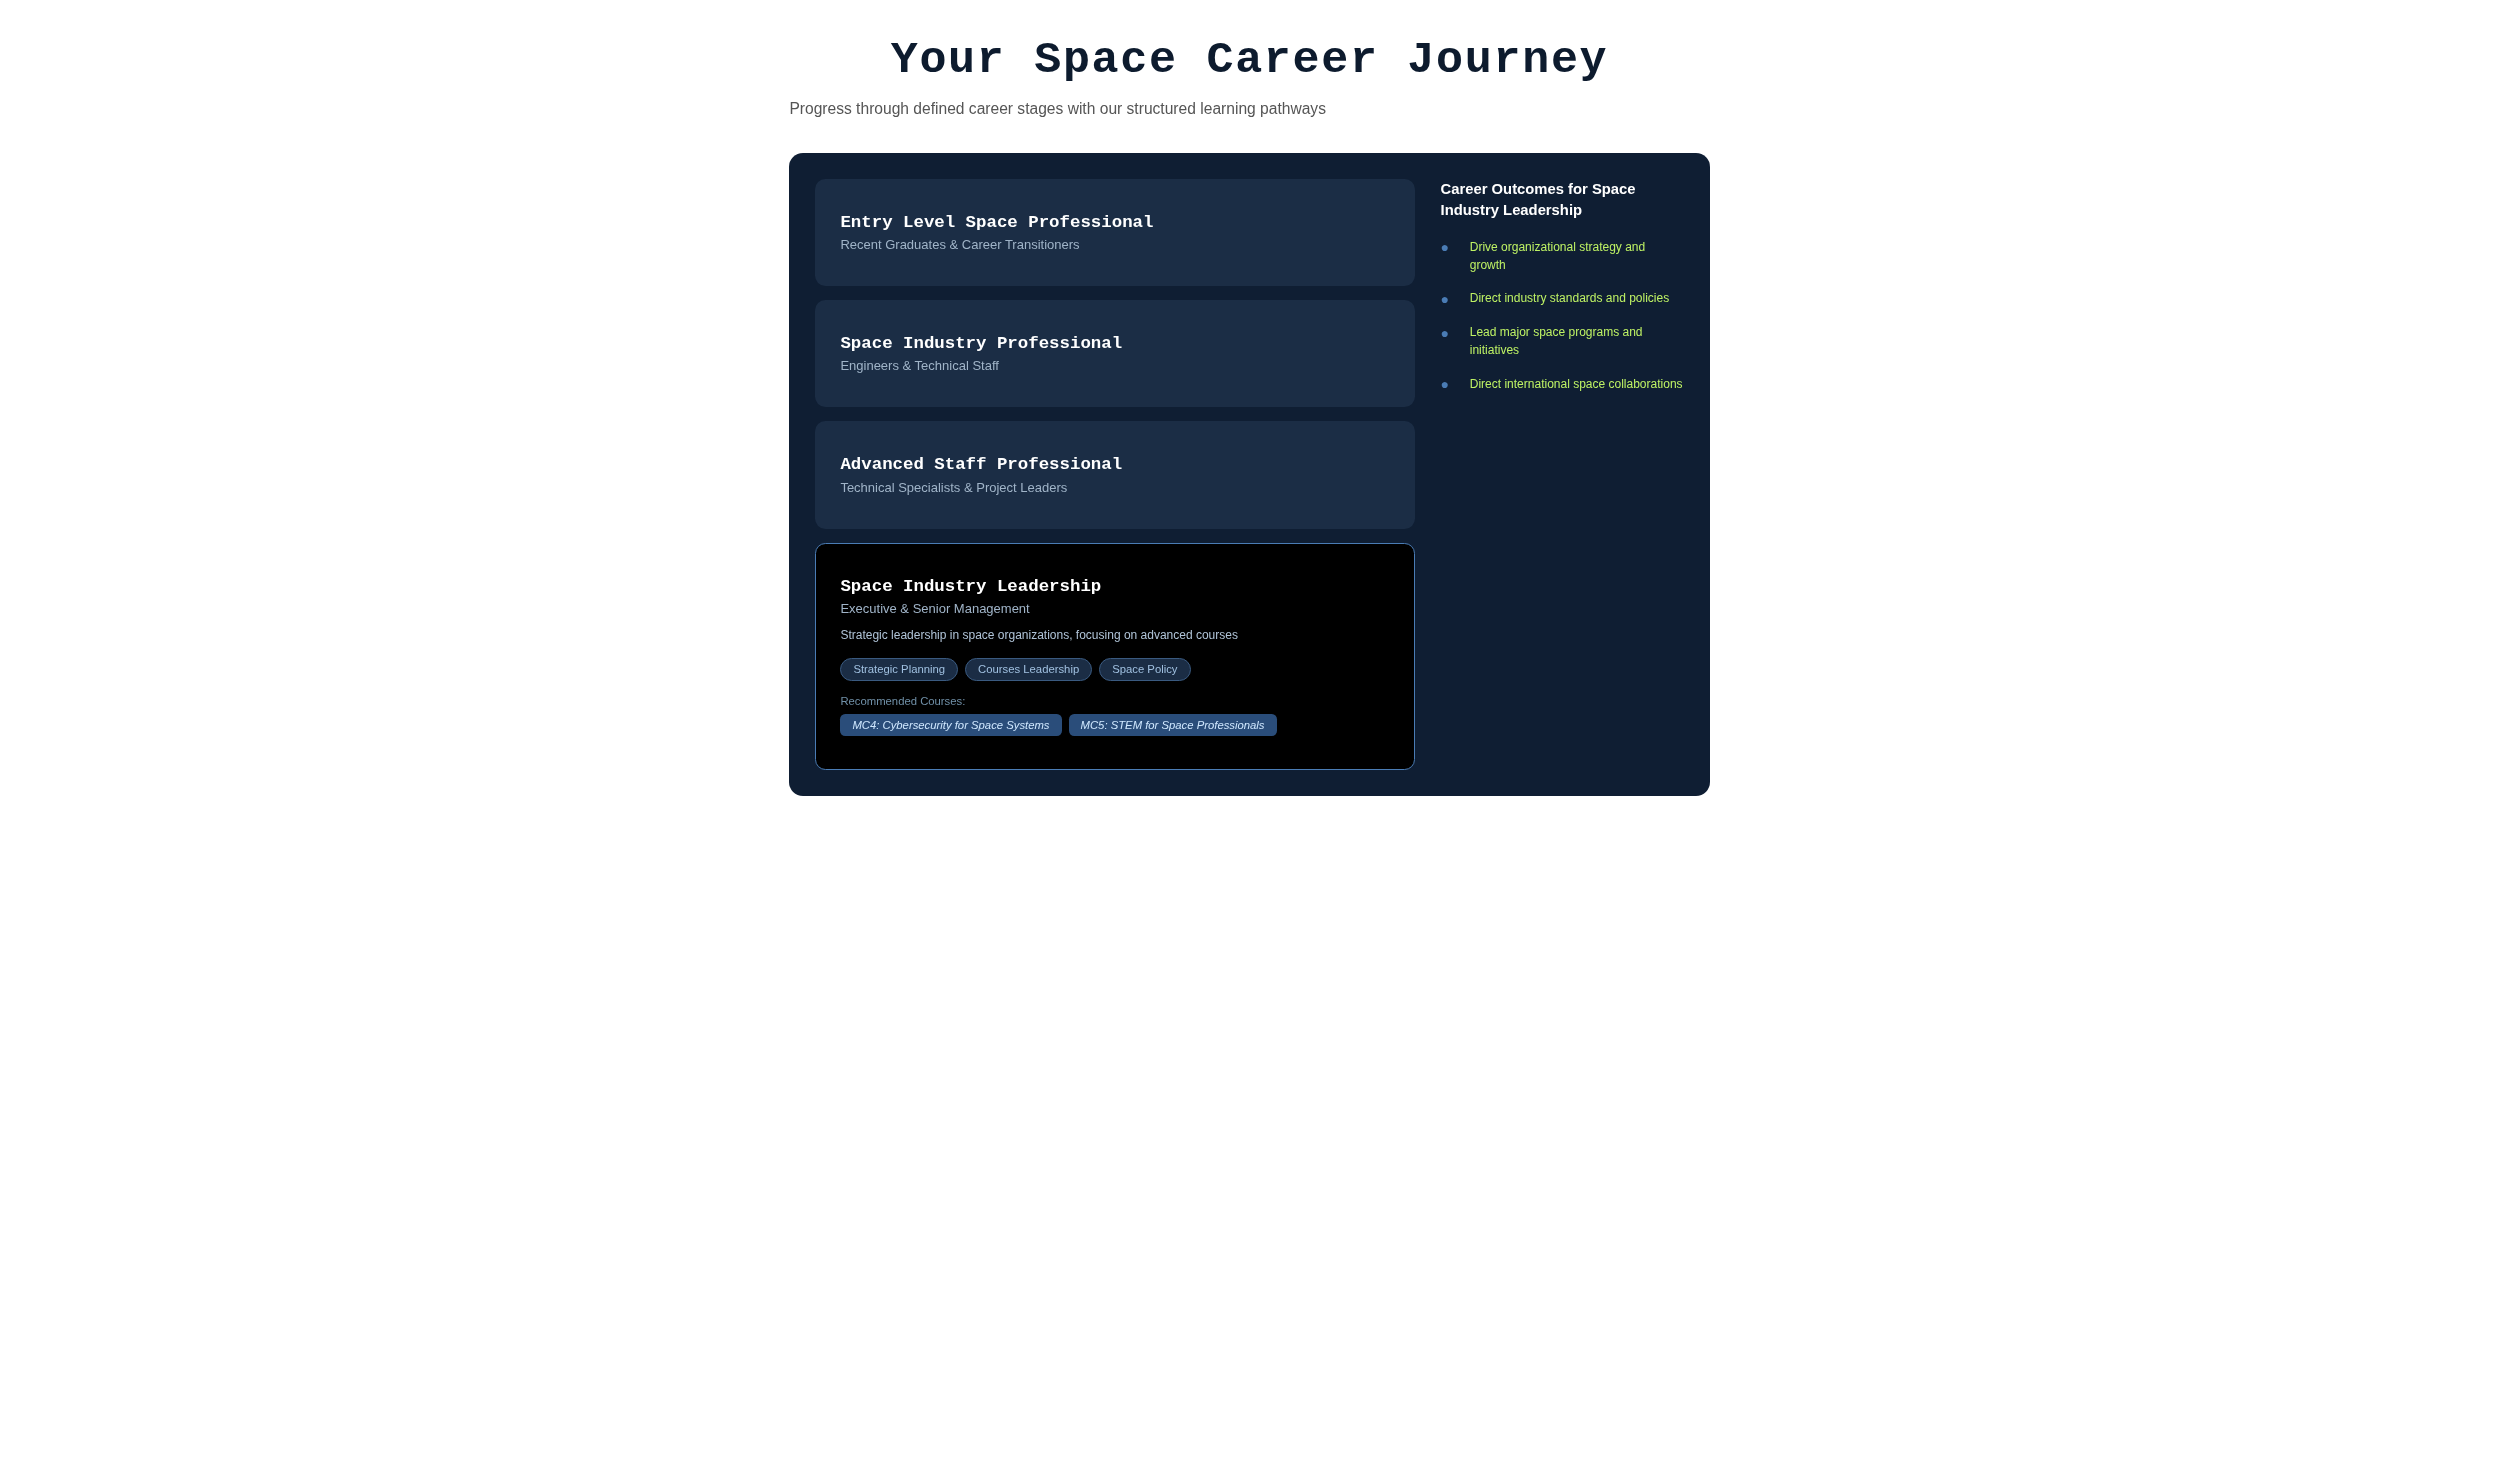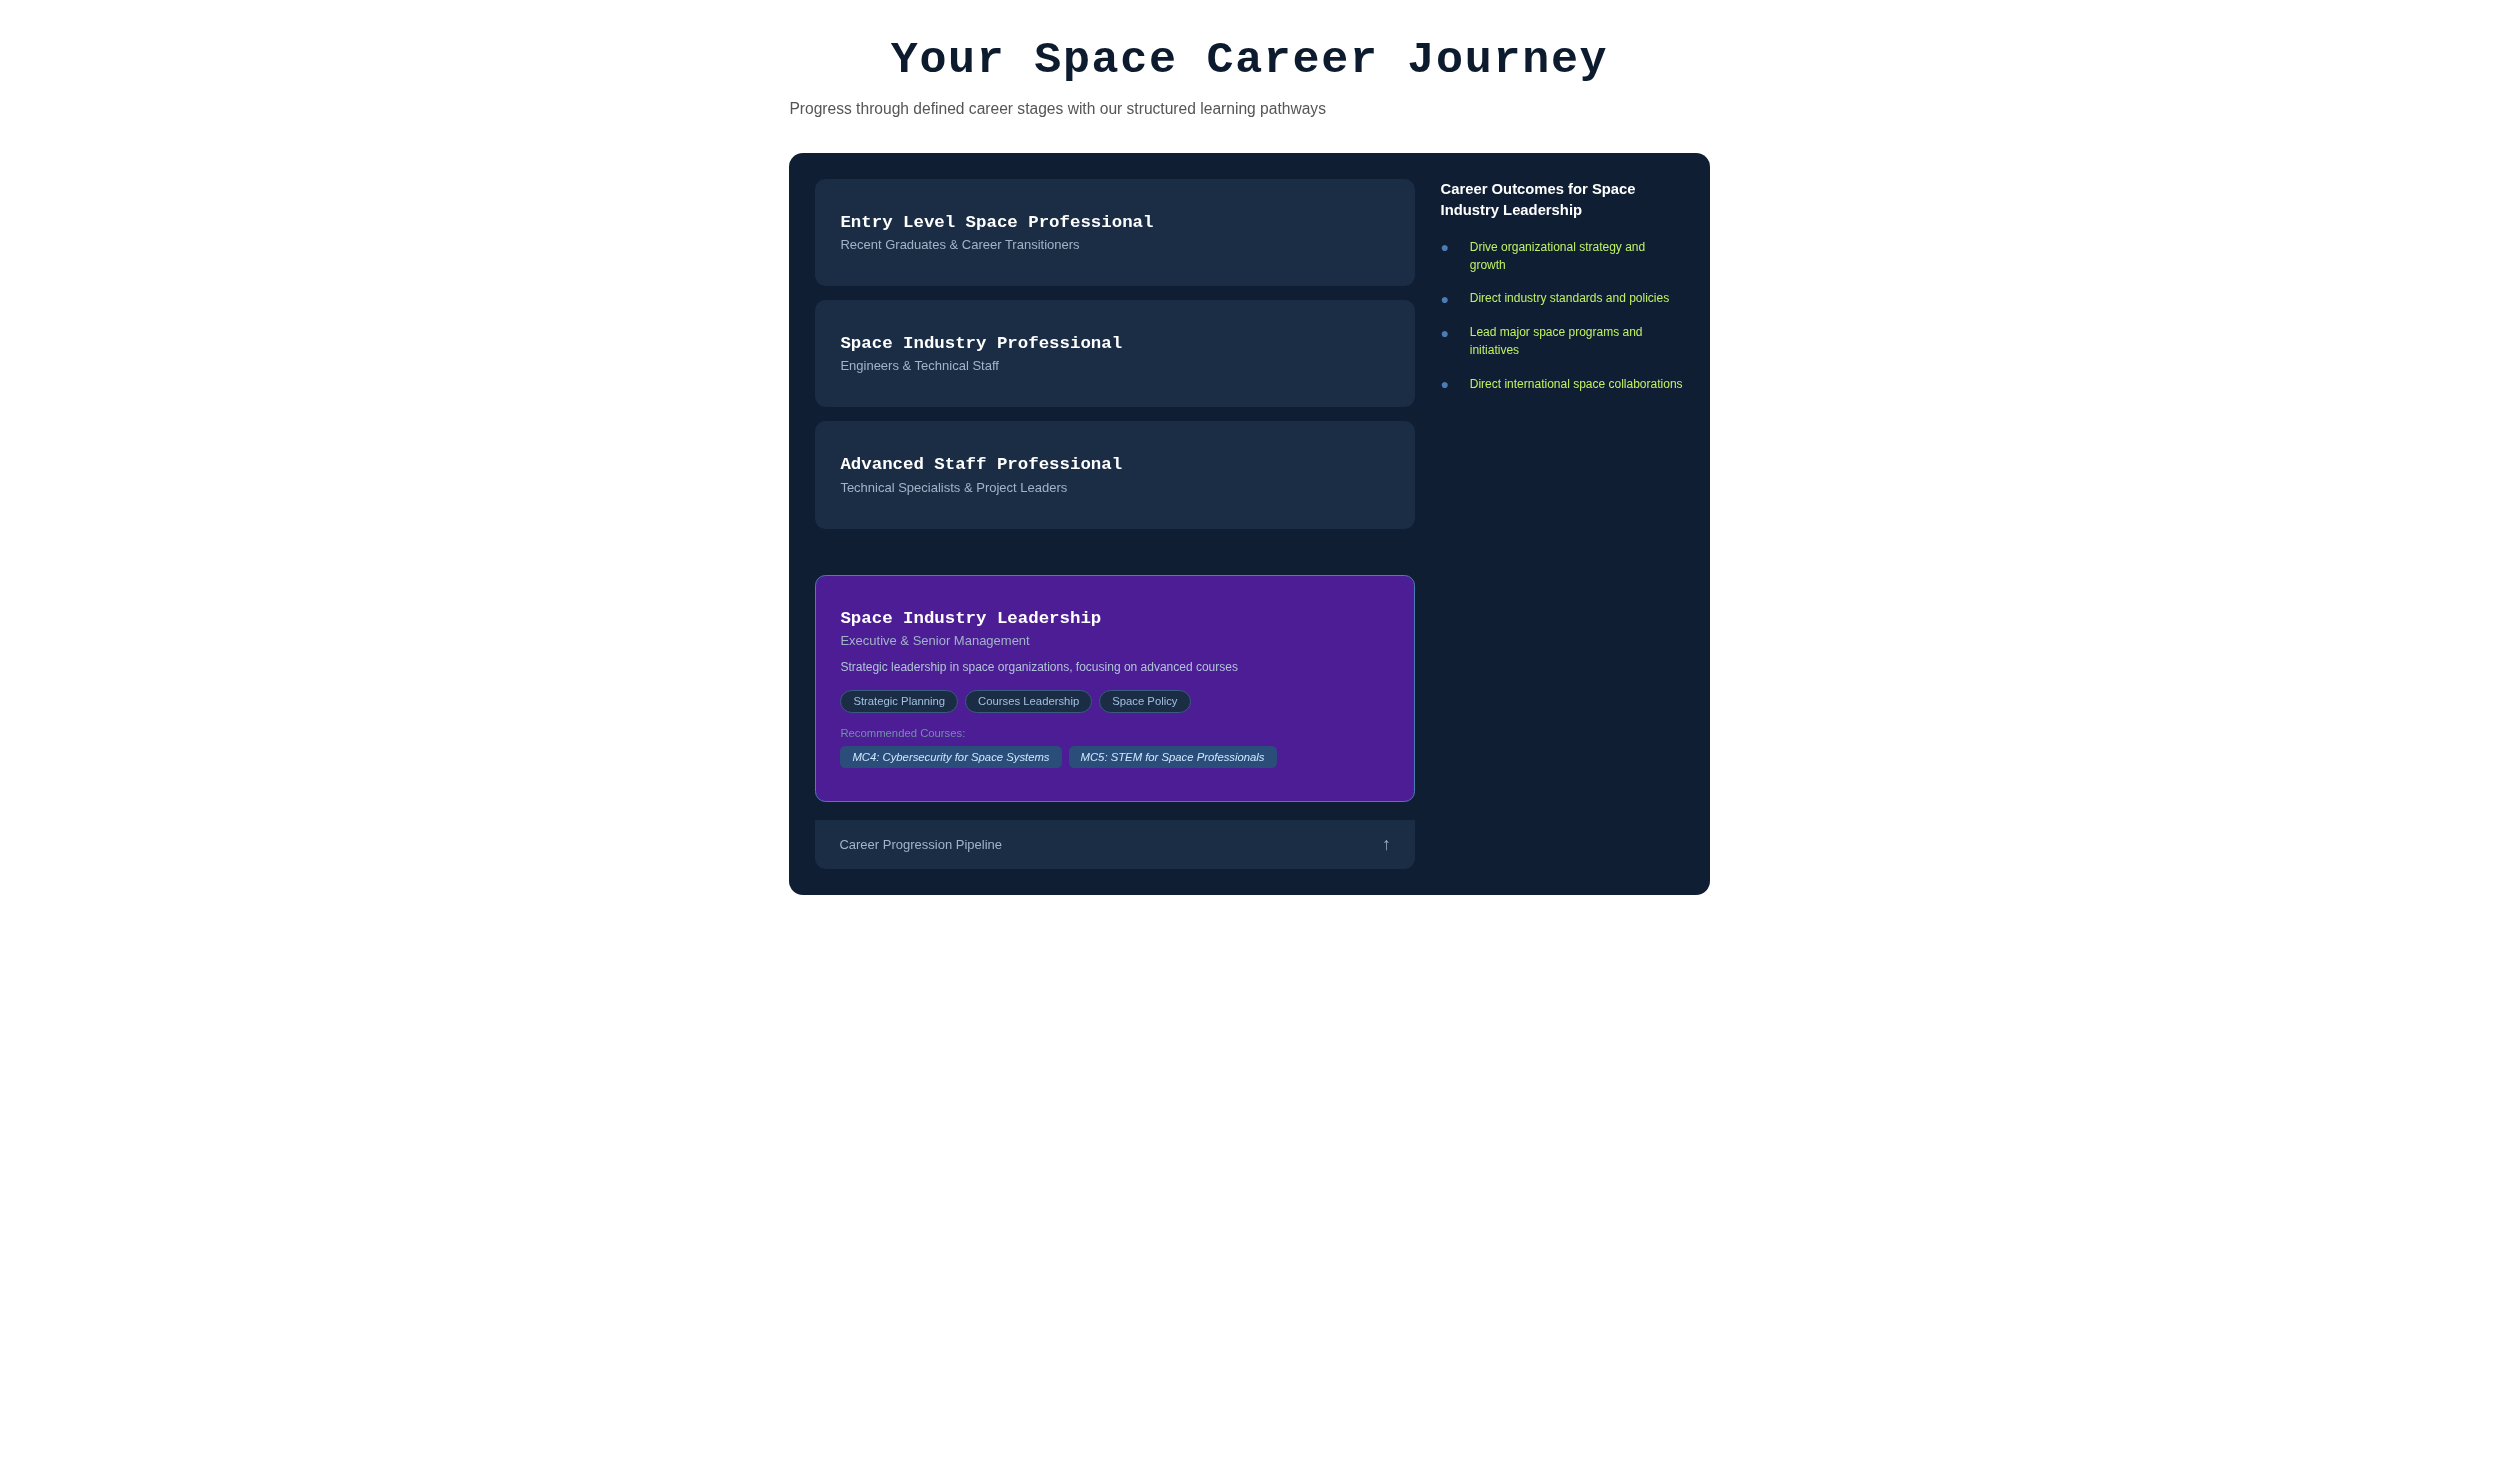--- a/index.html
+++ b/index.html
@@ -46,23 +46,22 @@
     }
     .career-stage {
       background: #1b2d45;
       border-radius: 10.4px;
       padding: 33px 24px;
       cursor: pointer;
       border: 0.9px solid transparent;
       transition: border-color 0.2s;
     }
     .career-stage.active {
-      background: #4c1d95;
+      background: #000000;
       border: 1.7px solid #4a7cb5;
-      margin-top: 32px;
     }
     .stage-title {
       color: #ffffff;
       font-size: 17.4px;
       font-weight: 700;
       margin-bottom: 5.2px;
       font-family: 'Courier New', monospace;
     }
     .stage-subtitle {
       color: #a0b4c8;
@@ -187,24 +186,20 @@
           <span class="tag">Space Policy</span>
         </div>
 
         <div class="recommended-label">Recommended Courses:</div>
         <div class="recommended-courses">
           <span class="course-badge">MC4: Cybersecurity for Space Systems</span>
           <span class="course-badge">MC5: STEM for Space Professionals</span>
         </div>
       </div>
 
-      <div class="pipeline-bar">
-        <span class="pipeline-label">Career Progression Pipeline</span>
-        <span class="pipeline-arrow">↑</span>
-      </div>
 
     </div>
 
     <div class="right-column">
       <div class="outcomes-title">Career Outcomes for Space Industry Leadership</div>
 
       <div class="outcome-item">
         <span class="outcome-bullet">●</span>
         <span class="outcome-text">Drive organizational strategy and growth</span>
       </div>

